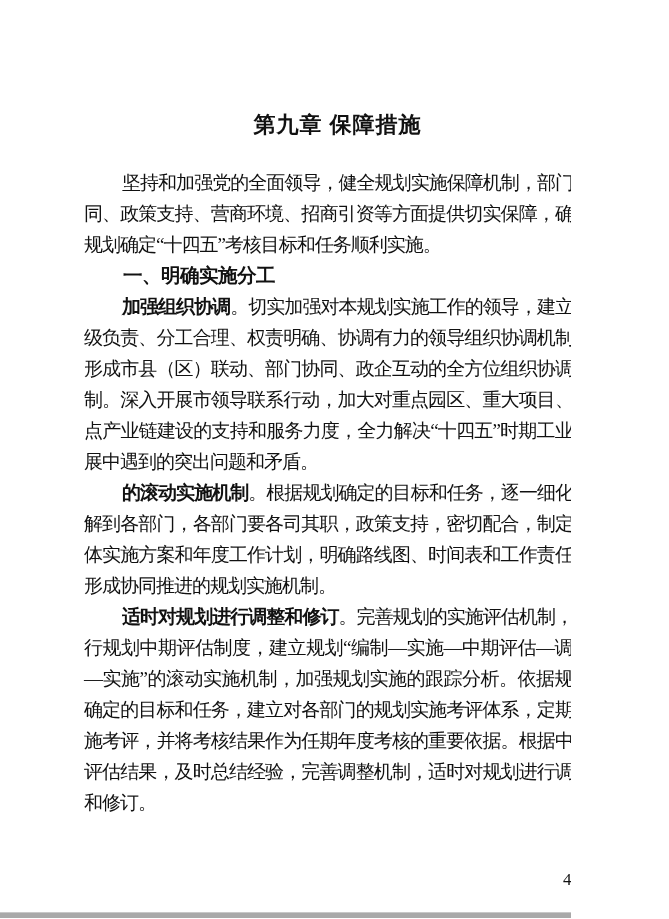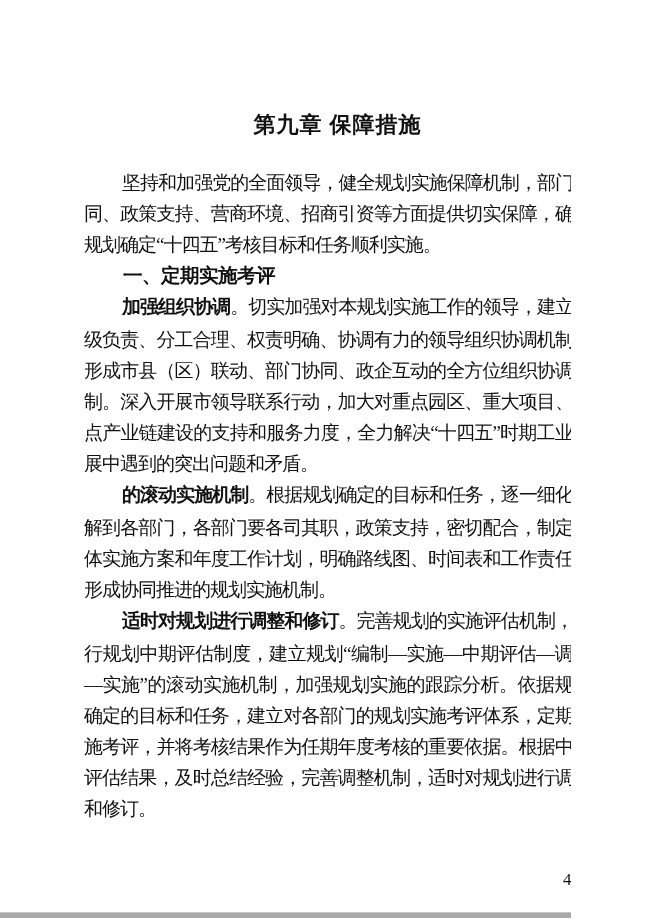--- a/index.html
+++ b/index.html
@@ -42,21 +42,21 @@
   .section-heading {
     font-family: "Liberation Sans", "DejaVu Sans", sans-serif;
     font-weight: bold;
     font-size: 19.5px;
     line-height: 31px;
     text-indent: 2em;
     margin: 0;
     letter-spacing: -0.5px;
   }
   .para .lead {
-    font-family: Liberation Mono, monospace;
+    font-family: Liberation Serif, serif;
     font-weight: bold;
   }
   .page-number {
     position: absolute;
     left: 563px;
     top: 870px;
     font-family: "Liberation Serif", serif;
     font-size: 17px;
     color: #111111;
   }
@@ -82,21 +82,21 @@
 <body>
 
 <div class="page">
 
   <div class="content">
 
     <h1 class="chapter-title">第九章 保障措施</h1>
 
     <p class="para">坚持和加强党的全面领导，健全规划实施保障机制，部门协同、政策支持、营商环境、招商引资等方面提供切实保障，确保规划确定“十四五”考核目标和任务顺利实施。</p>
 
-    <h2 class="section-heading">一、定期实施考评</h2>
+    <h2 class="section-heading">一、明确实施分工</h2>
 
     <p class="para"><span class="lead">加强组织协调</span><span>。切实加强对本规划实施工作的领导，建立分级负责、分工合理、权责明确、协调有力的领导组织协调机制，形成市县（区）联动、部门协同、政企互动的全方位组织协调机制。深入开展市领导联系行动，加大对重点园区、重大项目、重点产业链建设的支持和服务力度，全力解决“十四五”时期工业发展中遇到的突出问题和矛盾。</span></p>
 
     <p class="para"><span class="lead">的滚动实施机制</span><span>。根据规划确定的目标和任务，逐一细化分解到各部门，各部门要各司其职，政策支持，密切配合，制定具体实施方案和年度工作计划，明确路线图、时间表和工作责任，形成协同推进的规划实施机制。</span></p>
 
     <p class="para"><span class="lead">适时对规划进行调整和修订</span><span>。完善规划的实施评估机制，实行规划中期评估制度，建立规划“编制—实施—中期评估—调整—实施”的滚动实施机制，加强规划实施的跟踪分析。依据规划确定的目标和任务，建立对各部门的规划实施考评体系，定期实施考评，并将考核结果作为任期年度考核的重要依据。根据中期评估结果，及时总结经验，完善调整机制，适时对规划进行调整和修订。</span></p>
 
   </div>
 
   <div class="page-number">47</div>

